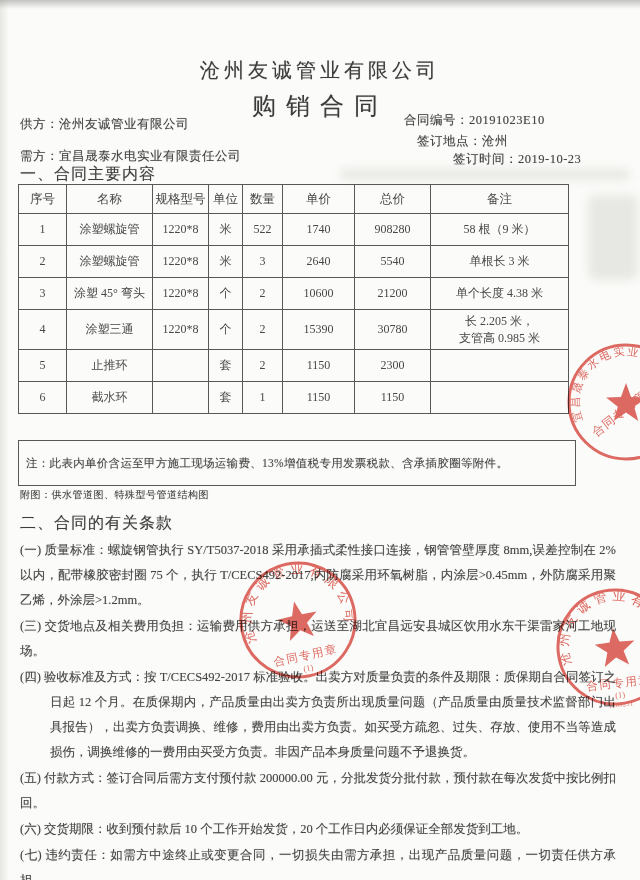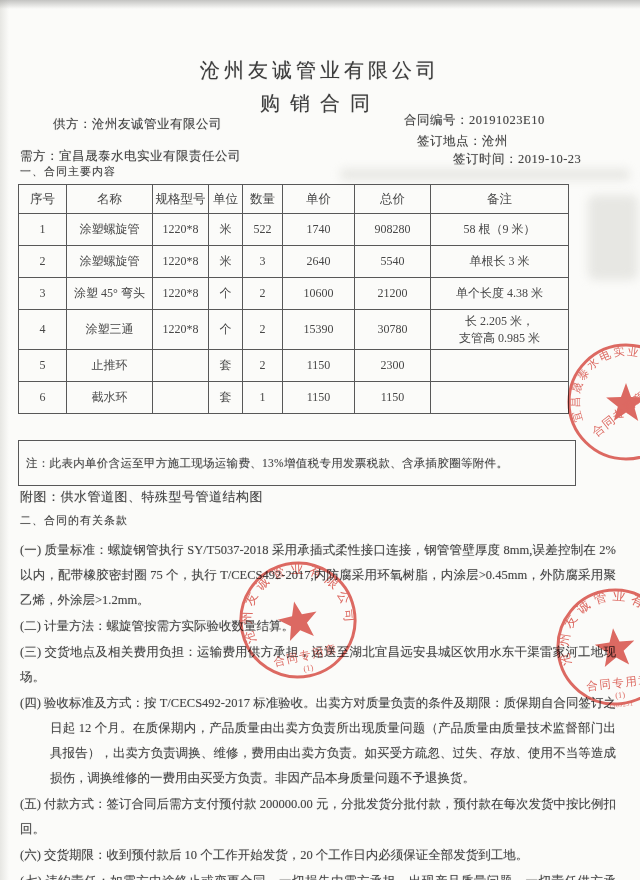--- a/index.html
+++ b/index.html
@@ -10,33 +10,33 @@
     background:
       linear-gradient(180deg, rgba(150,150,148,.55), rgba(150,150,148,0) 9px),
       linear-gradient(90deg, rgba(205,205,200,.45), rgba(205,205,200,0) 9px),
       #fbfbf9;
   }
   .soft{text-shadow:0 0 1px rgba(70,70,70,.35);}
   .abs{position:absolute;}
   .smudge{position:absolute;background:#e7e7e3;filter:blur(5px);border-radius:8px;}
 
   .title{top:57px;left:0;right:0;text-align:center;font-size:20px;letter-spacing:4px;color:#3c3c3c;}
-  .subtitle{top:90px;left:0;right:0;text-align:center;font-size:20px;letter-spacing:10px;color:#3c3c3c;}
+  .subtitle{top:90px;left:0;right:0;text-align:center;font-size:24px;letter-spacing:10px;color:#3c3c3c;}
 
   .meta{font-size:12.5px;letter-spacing:.5px;white-space:nowrap;}
-  .m-sup{top:116px;left:20px;margin-left:33px;}
+  .m-sup{top:116px;left:20px;}
   .m-buy{top:148px;left:20px;}
   .m-no{top:112px;left:404px;}
   .m-place{top:133px;left:417px;}
   .m-date{top:151px;left:417px;margin-left:36px;}
 
-  .sec-title{font-size:11px;letter-spacing:1px;color:#3d3d3d;}
+  .sec-title{font-size:16px;letter-spacing:1px;color:#3d3d3d;}
   .s1{top:164px;left:20px;}
   .s2{top:513px;left:20px;}
-  .attach{top:488px;left:20px;font-size:13px;letter-spacing:.5px;}
+  .attach{top:488px;left:20px;font-size:10px;letter-spacing:.5px;}
 
   table.items{
     position:absolute;top:184px;left:18px;width:550px;
     border-collapse:collapse;table-layout:fixed;
   }
   table.items th,table.items td{
     border:1px solid #585858;text-align:center;vertical-align:middle;
     font-weight:normal;font-size:12px;padding:0 2px;overflow:hidden;
     color:#474747;
   }
@@ -188,21 +188,20 @@
 
   <div class="abs note-box soft">
       <span>注：此表内单价含运至甲方施工现场运输费、13%增值税专用发票税款、含承插胶圈等附件。</span>
     </div>
 
   <div class="abs attach soft">附图：供水管道图、特殊型号管道结构图</div>
   <div class="abs sec-title s2 soft">二、合同的有关条款</div>
 
   <div class="abs clauses soft">
     <p>(一) 质量标准：螺旋钢管执行 SY/T5037-2018 采用承插式柔性接口连接，钢管管壁厚度 8mm,误差控制在 2%以内，配带橡胶密封圈 75 个，执行 T/CECS492-2017,内防腐采用环氧树脂，内涂层&gt;0.45mm，外防腐采用聚乙烯，外涂层&gt;1.2mm。</p>
-    <p>(二) 计量方法：螺旋管按需方实际验收数量结算。</p>
     <p>(三) 交货地点及相关费用负担：运输费用供方承担，运送至湖北宜昌远安县城区饮用水东干渠雷家河工地现场。</p>
     <p class="hang">(四) 验收标准及方式：按 T/CECS492-2017 标准验收。出卖方对质量负责的条件及期限：质保期自合同签订之日起 12 个月。在质保期内，产品质量由出卖方负责所出现质量问题（产品质量由质量技术监督部门出具报告），出卖方负责调换、维修，费用由出卖方负责。如买受方疏忽、过失、存放、使用不当等造成损伤，调换维修的一费用由买受方负责。非因产品本身质量问题不予退换货。</p>
     <p>(五) 付款方式：签订合同后需方支付预付款 200000.00 元，分批发货分批付款，预付款在每次发货中按比例扣回。</p>
     <p>(六) 交货期限：收到预付款后 10 个工作开始发货，20 个工作日内必须保证全部发货到工地。</p>
     <p>(七) 违约责任：如需方中途终止或变更合同，一切损失由需方承担，出现产品质量问题，一切责任供方承担。</p>
   </div>
 
   <div class="stamp" style="left:562px;top:338px;">
     <svg viewBox="0 0 128 128">
       <circle cx="64" cy="64" r="57" fill="none" stroke="#d9463d" stroke-width="3"></circle>

